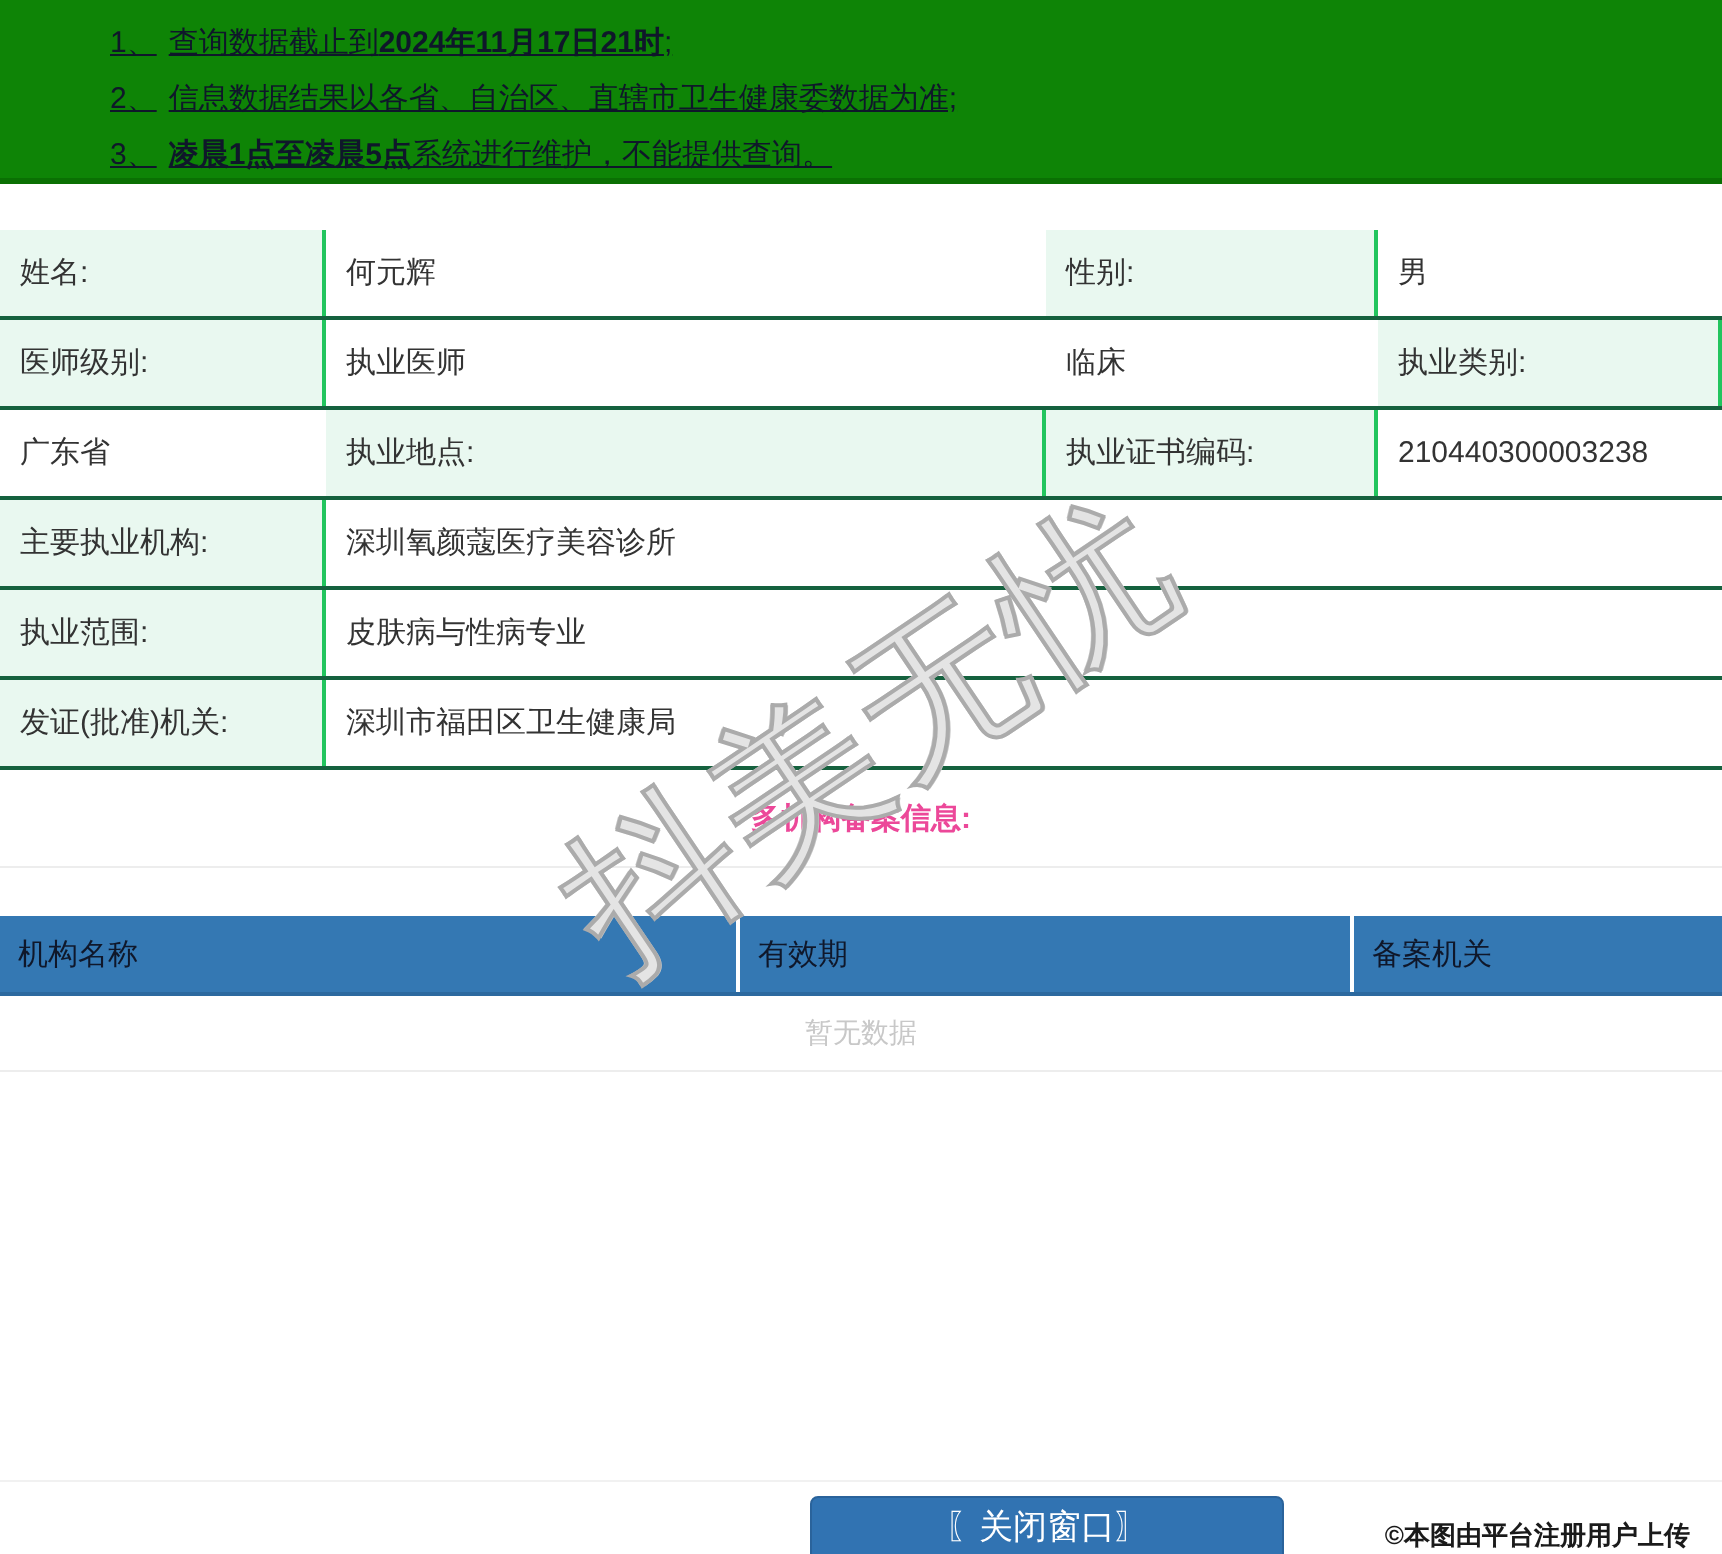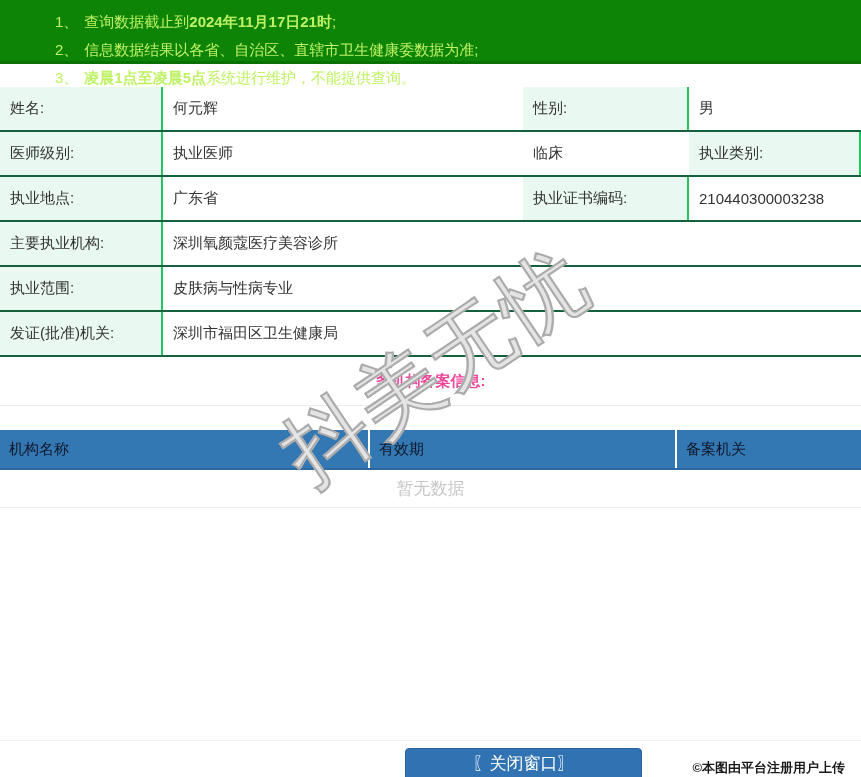--- a/index.html
+++ b/index.html
@@ -4,23 +4,23 @@
 <style>
   * { margin:0; padding:0; box-sizing:border-box; }
   html,body { background:#fff; }
   .page {
     position:relative; width:861px; height:777px; overflow:hidden;
     background:#fff; font-family:"Liberation Sans", sans-serif;
   }
 
   
   .banner {
-    width:861px; height:64px; background:#0e8406;
+    width:861px; height:92px; background:#0e8406;
     border-bottom:3px solid #0a7003;
-    padding:8px 0 0 55px; color:#bef264; font-size:15px;
+    padding:8px 0 0 55px; color:#0f172a; font-size:15px;text-decoration:underline;
   }
   .b-line { line-height:28px; white-space:nowrap; }
   .b-num { margin-right:6px; }
   .b-line b { font-weight:bold; }
 
   
   .info-table { margin-top:23px; }
   .irow { display:grid; grid-template-columns:163px 360px 166px 1fr;
           height:45px; border-bottom:2px solid #15613e; }
   .irow.single { grid-template-columns:163px 1fr; }
@@ -34,21 +34,21 @@
                    border-bottom:1px solid #ededed; }
   .spacer-24 { height:24px; }
 
   
   .rec-header { display:grid; grid-template-columns:370px 307px 184px;
                 height:40px; background:#3478b3; border-bottom:2px solid #2c699f; }
   .rec-h-cell { display:flex; align-items:center; padding-left:9px;
                 color:#0f172a; font-size:15px; border-right:2px solid #fff; }
   .rec-h-cell:last-child { border-right:none; }
   .rec-empty { height:38px; display:flex; align-items:center; justify-content:center;
-               color:#c8c8c8; font-size:17px; border-bottom:1px solid #ededed; }
+               color:#c8c8c8; font-size:14px; border-bottom:1px solid #ededed; }
 
   
   .footer-sep { position:absolute; left:0; top:740px; width:861px; height:1px; background:#f1f1f1; }
   .close-btn {
     position:absolute; left:405px; top:748px; width:237px; height:40px;
     background:#3173b2; color:#fff; font-size:17px; font-family:"Liberation Sans", sans-serif;
     border:1px solid #2a639b; border-radius:4px; cursor:pointer;
     display:flex; align-items:center; justify-content:center; padding-bottom:10px;
   }
   .copyright {
@@ -86,22 +86,22 @@
       <div class="cell lbl">性别:</div>
       <div class="cell val">男</div>
     </div>
     <div class="irow">
       <div class="cell lbl">医师级别:</div>
       <div class="cell val">执业医师</div>
       <div class="cell val">临床</div>
       <div class="cell lbl">执业类别:</div>
     </div>
     <div class="irow">
+      <div class="cell val">广东省</div>
       <div class="cell lbl">执业地点:</div>
-      <div class="cell val">广东省</div>
       <div class="cell lbl">执业证书编码:</div>
       <div class="cell val">210440300003238</div>
     </div>
     <div class="irow single">
       <div class="cell lbl">主要执业机构:</div>
       <div class="cell val">深圳氧颜蔻医疗美容诊所</div>
     </div>
     <div class="irow single">
       <div class="cell lbl">执业范围:</div>
       <div class="cell val">皮肤病与性病专业</div>

